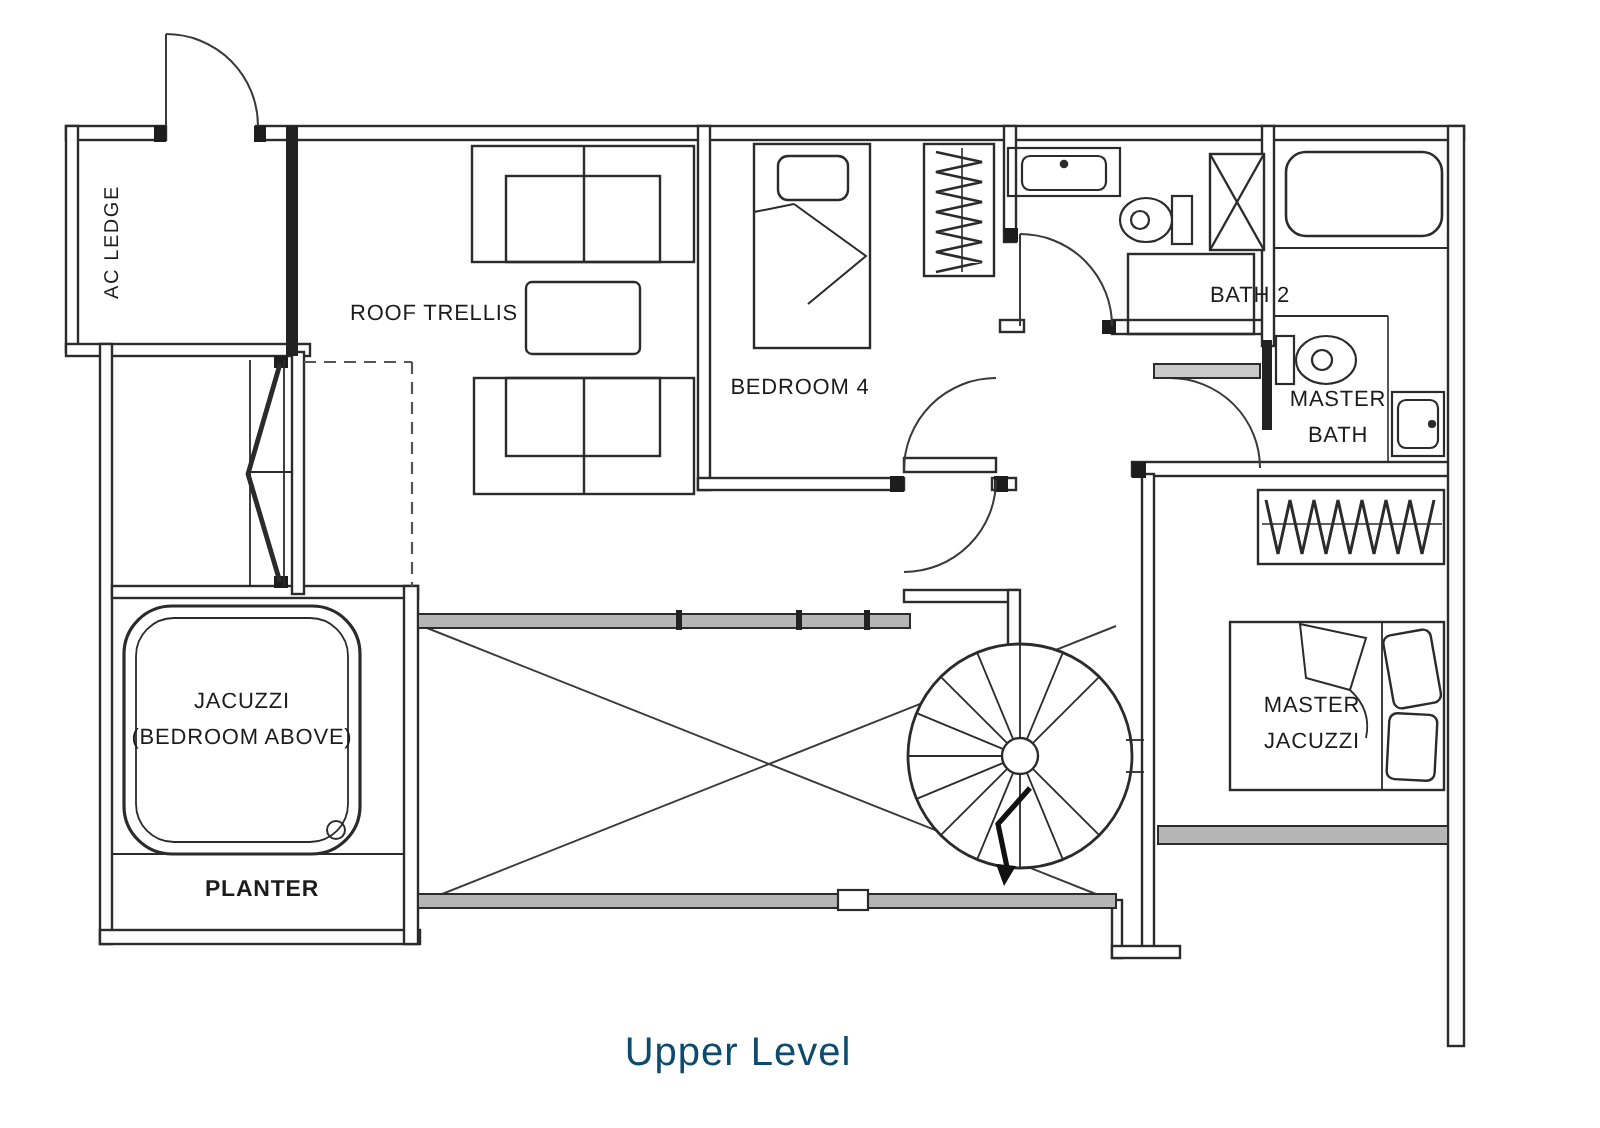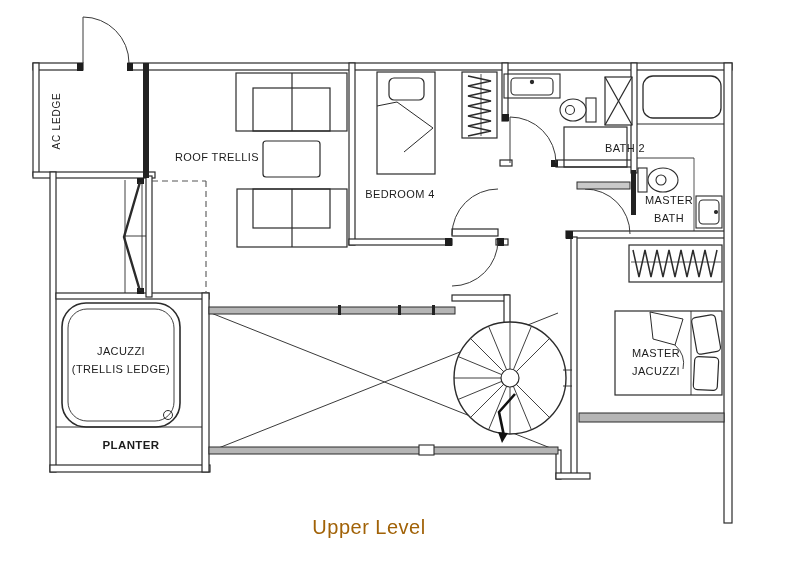--- a/index.html
+++ b/index.html
@@ -4,21 +4,21 @@
 <style>
   html,body{margin:0;padding:0;background:#fff;}
   #stage{position:relative;width:800px;height:564px;background:#ffffff;overflow:hidden;
          font-family:"Liberation Sans",sans-serif;}
   #plan-svg{position:absolute;left:0;top:0;}
   .lbl{position:absolute;transform:translate(-50%,-50%);white-space:nowrap;text-align:center;
        color:#1c1c1c;font-size:11px;letter-spacing:.4px;line-height:18px;}
   .lbl.rot{transform:translate(-50%,-50%) rotate(-90deg);}
   .lbl.small{font-size:10px;letter-spacing:.8px;}
   .caption{position:absolute;transform:translate(-50%,-50%);white-space:nowrap;
-           font-size:20px;color:#a16207;letter-spacing:.5px;}
+           font-size:20px;color:#0c4a6e;letter-spacing:.5px;}
 </style>
 </head>
 <body>
 
 <div id="stage">
 
 <svg id="plan-svg" width="800" height="564" viewBox="0 0 800 564">
 
   <g stroke="#3a3a3a" stroke-width="1">
     <line x1="211" y1="313" x2="558" y2="451"></line>
@@ -230,19 +230,19 @@
     <div>BATH</div>
   </div>
 
   <div class="lbl" style="left:656px;top:362px;">
     <div>MASTER</div>
     <div>JACUZZI</div>
   </div>
 
   <div class="lbl" style="left:121px;top:360px;">
     <div class="small">JACUZZI</div>
-    <div class="tiny">(TRELLIS LEDGE)</div>
+    <div class="tiny">(BEDROOM ABOVE)</div>
   </div>
 
   <div class="lbl" style="left:131px;top:445px;font-size:11.5px;font-weight:bold;">PLANTER</div>
 
   <div class="caption" style="left:369px;top:527px;">Upper Level</div>
 </div>
 
 </body></html>

